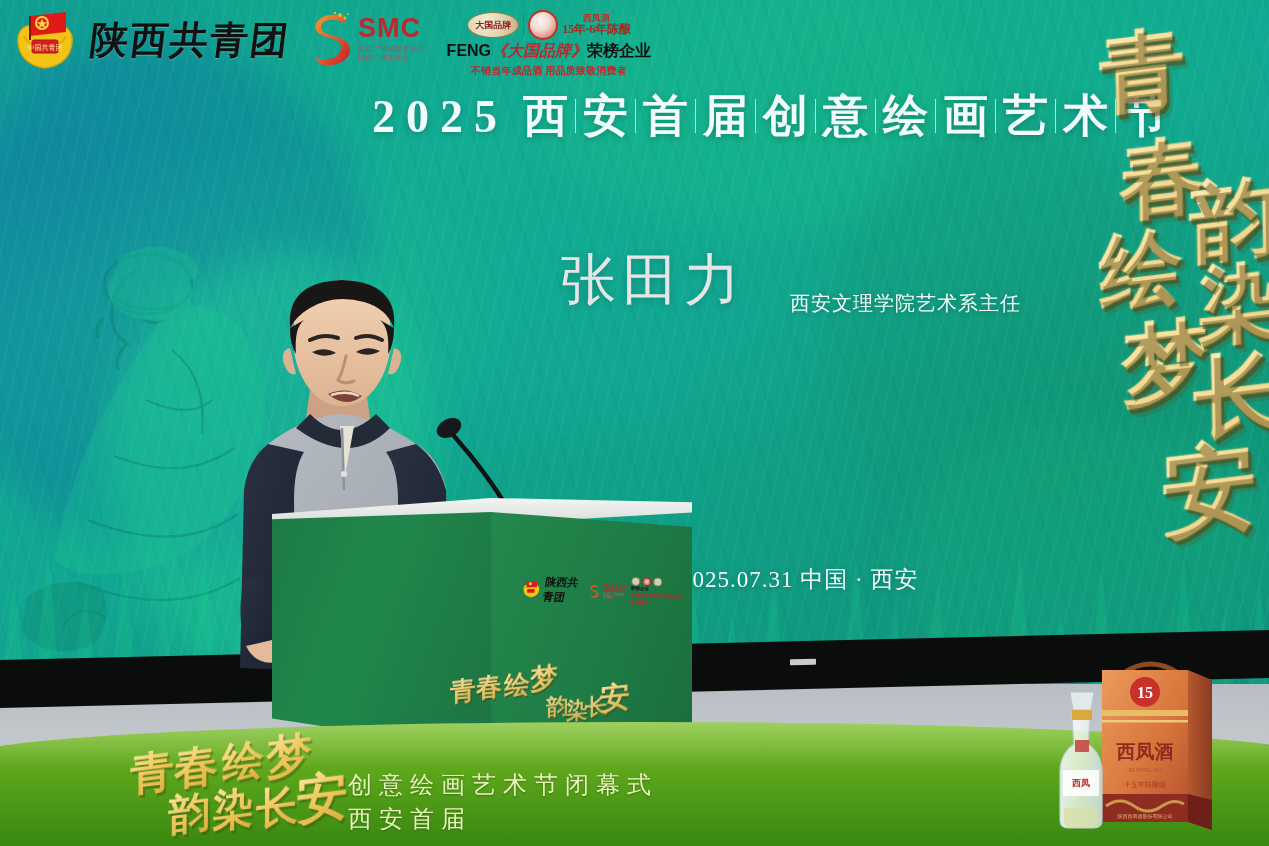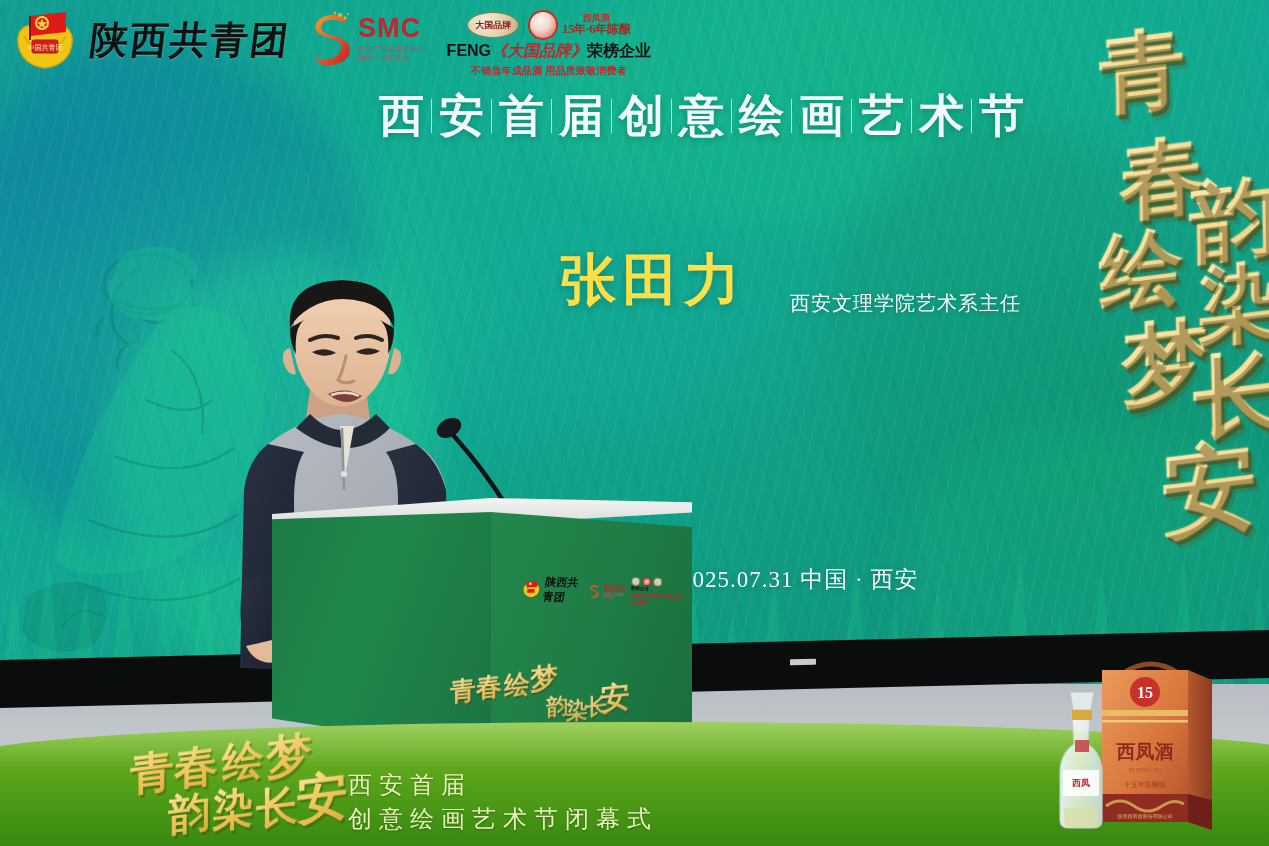--- a/index.html
+++ b/index.html
@@ -139,21 +139,21 @@
     padding: 0 7px;
   }
   .mt-chars .sep {
     width: 1px; height: 34px; background: rgba(240,255,252,.72);
   }
 
   
   .speaker-name {
     position: absolute; left: 560px; top: 243px;
     font-family: "Liberation Serif", serif;
-    font-size: 56px; font-weight: 700; color: #fde047;
+    font-size: 56px; font-weight: 400; color: #e5e5e5;
     letter-spacing: 6px;
     text-shadow: 0 2px 8px rgba(0,50,45,.3);
     z-index: 12;
   }
   .speaker-role {
     position: absolute; left: 790px; top: 290px;
     font-family: "Liberation Serif", serif;
     font-size: 20px; color: #f4fffd; letter-spacing: 1px;
     text-shadow: 0 1px 5px rgba(0,50,45,.35);
     z-index: 12;
@@ -439,20 +439,21 @@
         </div>
       </div>
       <div class="cctv-line">
         <span>FENG</span><span class="red">《大国品牌》</span><span>荣榜企业</span>
       </div>
       <div class="cctv-sub">不销当年成品酒 用品质致敬消费者</div>
     </div>
   </div>
 
   <div class="main-title">
+    <span class="mt-year">2025</span>
     <span class="mt-chars">
       <span class="ch">西</span>
       <span class="sep"></span>
       <span class="ch">安</span>
       <span class="sep"></span>
       <span class="ch">首</span>
       <span class="sep"></span>
       <span class="ch">届</span>
       <span class="sep"></span>
       <span class="ch">创</span>
@@ -668,17 +669,17 @@
     <span class="bcg bcg2">春</span>
     <span class="bcg bcg3">绘</span>
     <span class="bcg bcg4">梦</span>
     <span class="bcg bcg5">韵</span>
     <span class="bcg bcg6">染</span>
     <span class="bcg bcg7">长</span>
     <span class="bcg bcg8">安</span>
   </div>
 
   <div class="banner-text">
+    <div>创意绘画艺术节闭幕式</div>
     <div>西安首届</div>
-    <div>创意绘画艺术节闭幕式</div>
   </div>
 
 </div>
 
 </body></html>

